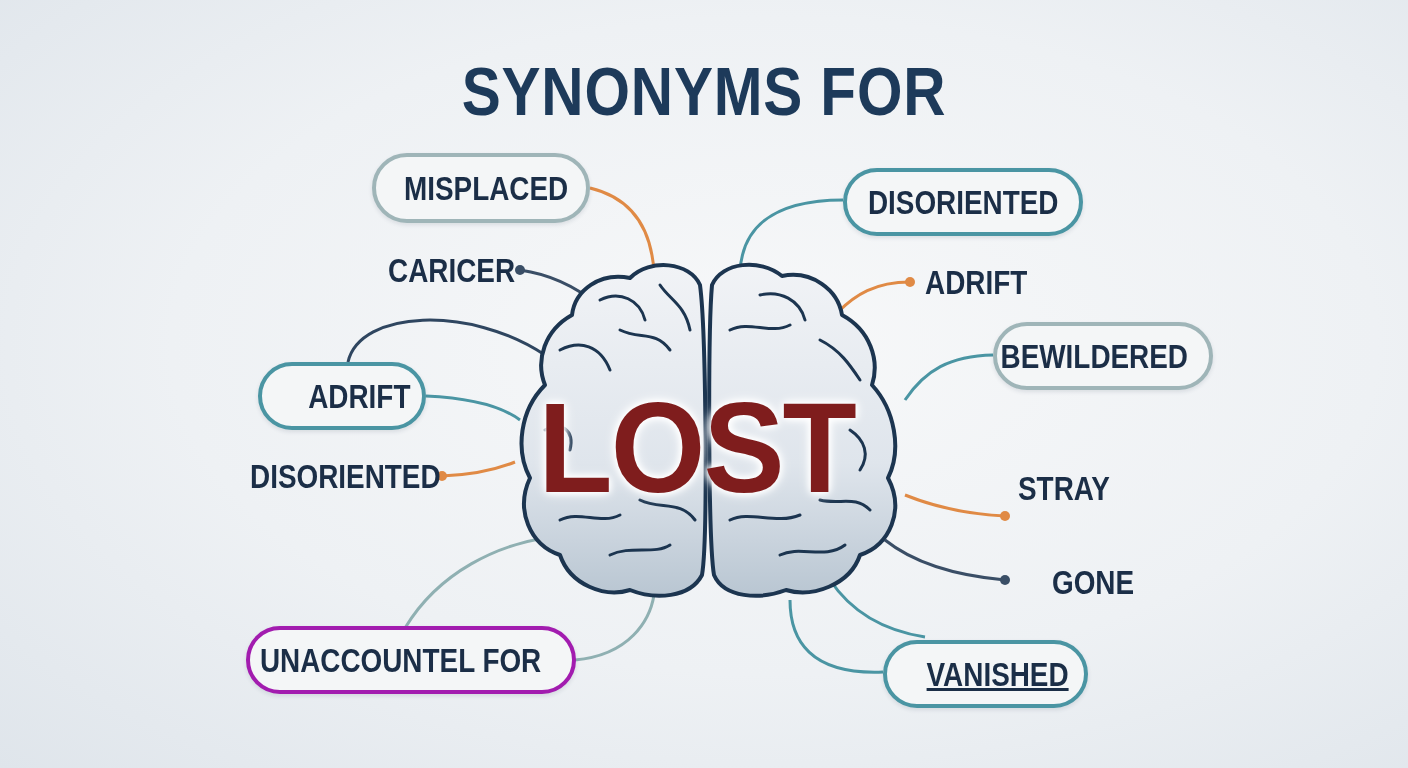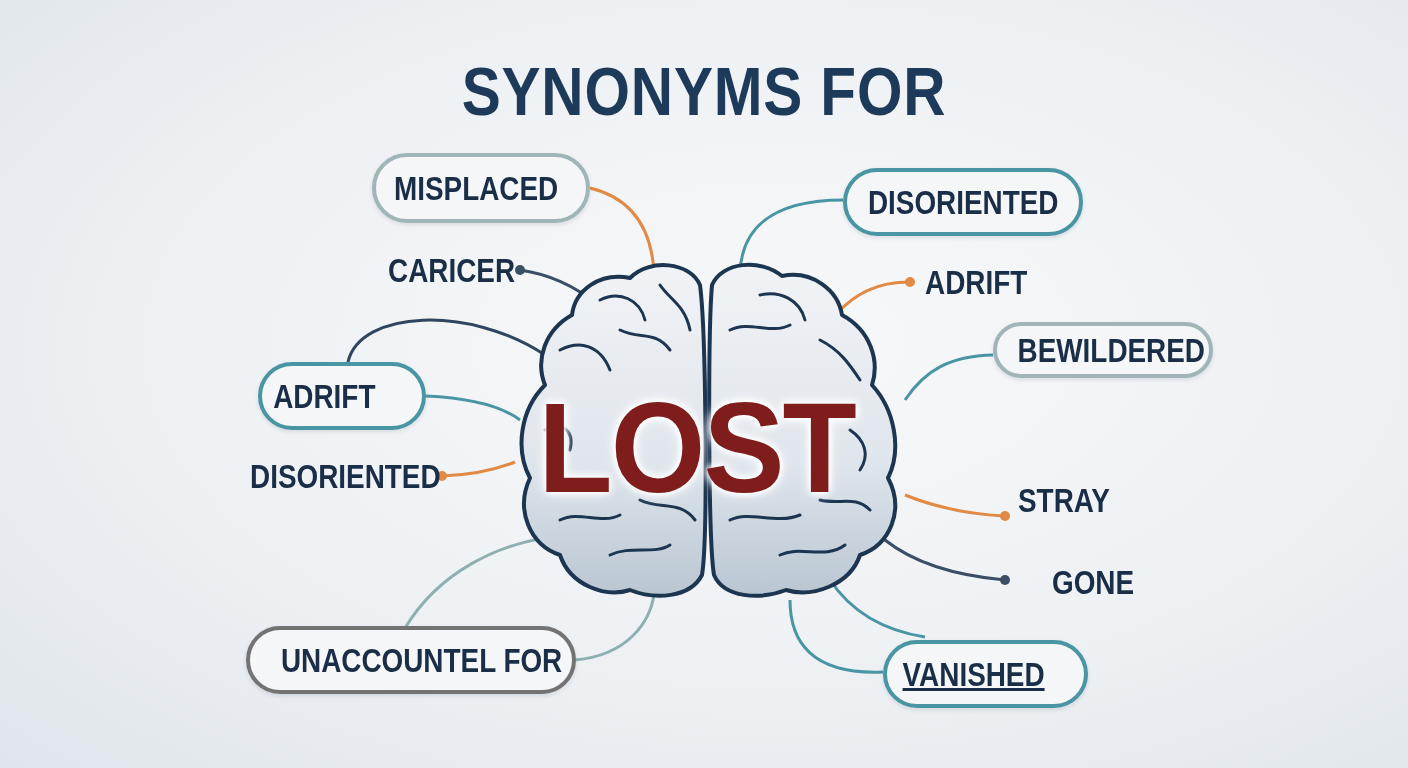--- a/index.html
+++ b/index.html
@@ -10,21 +10,21 @@
   }
   .title {
     position:absolute; left:0; width:1408px; top:52px; text-align:center;
     font-family: "Liberation Sans Narrow", "Liberation Sans", sans-serif;
     font-weight:bold; font-size:68px; letter-spacing:1px; color:#1d3a5a;
     transform: scaleX(0.86); transform-origin: 50% 0;
   }
   svg.lines { position:absolute; left:0; top:0; }
   .pill {
     position:absolute; box-sizing:border-box; border-radius:40px;
-    background:#f4f6f7; display:flex; align-items:center; justify-content:flex-start;
+    background:#f4f6f7; display:flex; align-items:center; justify-content:flex-end;
     font-weight:bold; color:#1b2e47; font-size:34px;
     box-shadow: 0 2px 4px rgba(40,60,80,0.12);
   }
   .pill span, .plain span { display:inline-block; transform: scaleX(0.82); white-space:nowrap; }
   .plain {
     position:absolute; font-weight:bold; color:#1b2e47; font-size:34px; line-height:40px;
     white-space:nowrap;
   }
   .center-word {
     position:absolute; left:527px; top:382px; width:340px; height:130px;
@@ -105,34 +105,34 @@
 </div>
 <div class="plain" style="left:388px;top:250px;">
   <span style="transform-origin:0 50%;">CARICER</span>
 </div>
 <div class="pill" style="left:258px;top:362px;width:168px;height:68px;border:4px solid #4a95a3;">
   <span>ADRIFT</span>
 </div>
 <div class="plain" style="left:250px;top:456px;">
   <span style="transform-origin:0 50%;">DISORIENTED</span>
 </div>
-<div class="pill" style="left:246px;top:626px;width:330px;height:68px;border:4px solid #737373;">
+<div class="pill" style="left:246px;top:626px;width:330px;height:68px;border:4px solid #a21caf;">
   <span>UNACCOUNTEL FOR</span>
 </div>
 
 <div class="pill" style="left:843px;top:168px;width:240px;height:68px;border:4px solid #4a95a3;">
   <span>DISORIENTED</span>
 </div>
 <div class="plain" style="left:925px;top:262px;">
   <span style="transform-origin:0 50%;">ADRIFT</span>
 </div>
-<div class="pill" style="left:993px;top:322px;width:220px;height:56px;border:4px solid #9fb5b8;">
+<div class="pill" style="left:993px;top:322px;width:220px;height:68px;border:4px solid #9fb5b8;">
   <span>BEWILDERED</span>
 </div>
-<div class="plain" style="left:1018px;top:480px;">
+<div class="plain" style="left:1018px;top:468px;">
   <span style="transform-origin:0 50%;">STRAY</span>
 </div>
 <div class="plain" style="left:1020px;top:562px;margin-left:32px;">
   <span style="transform-origin:0 50%;">GONE</span>
 </div>
 <div class="pill" style="left:883px;top:640px;width:205px;height:68px;border:4px solid #4a95a3;text-decoration:underline;">
   <span>VANISHED</span>
 </div>
 
 </body></html>

